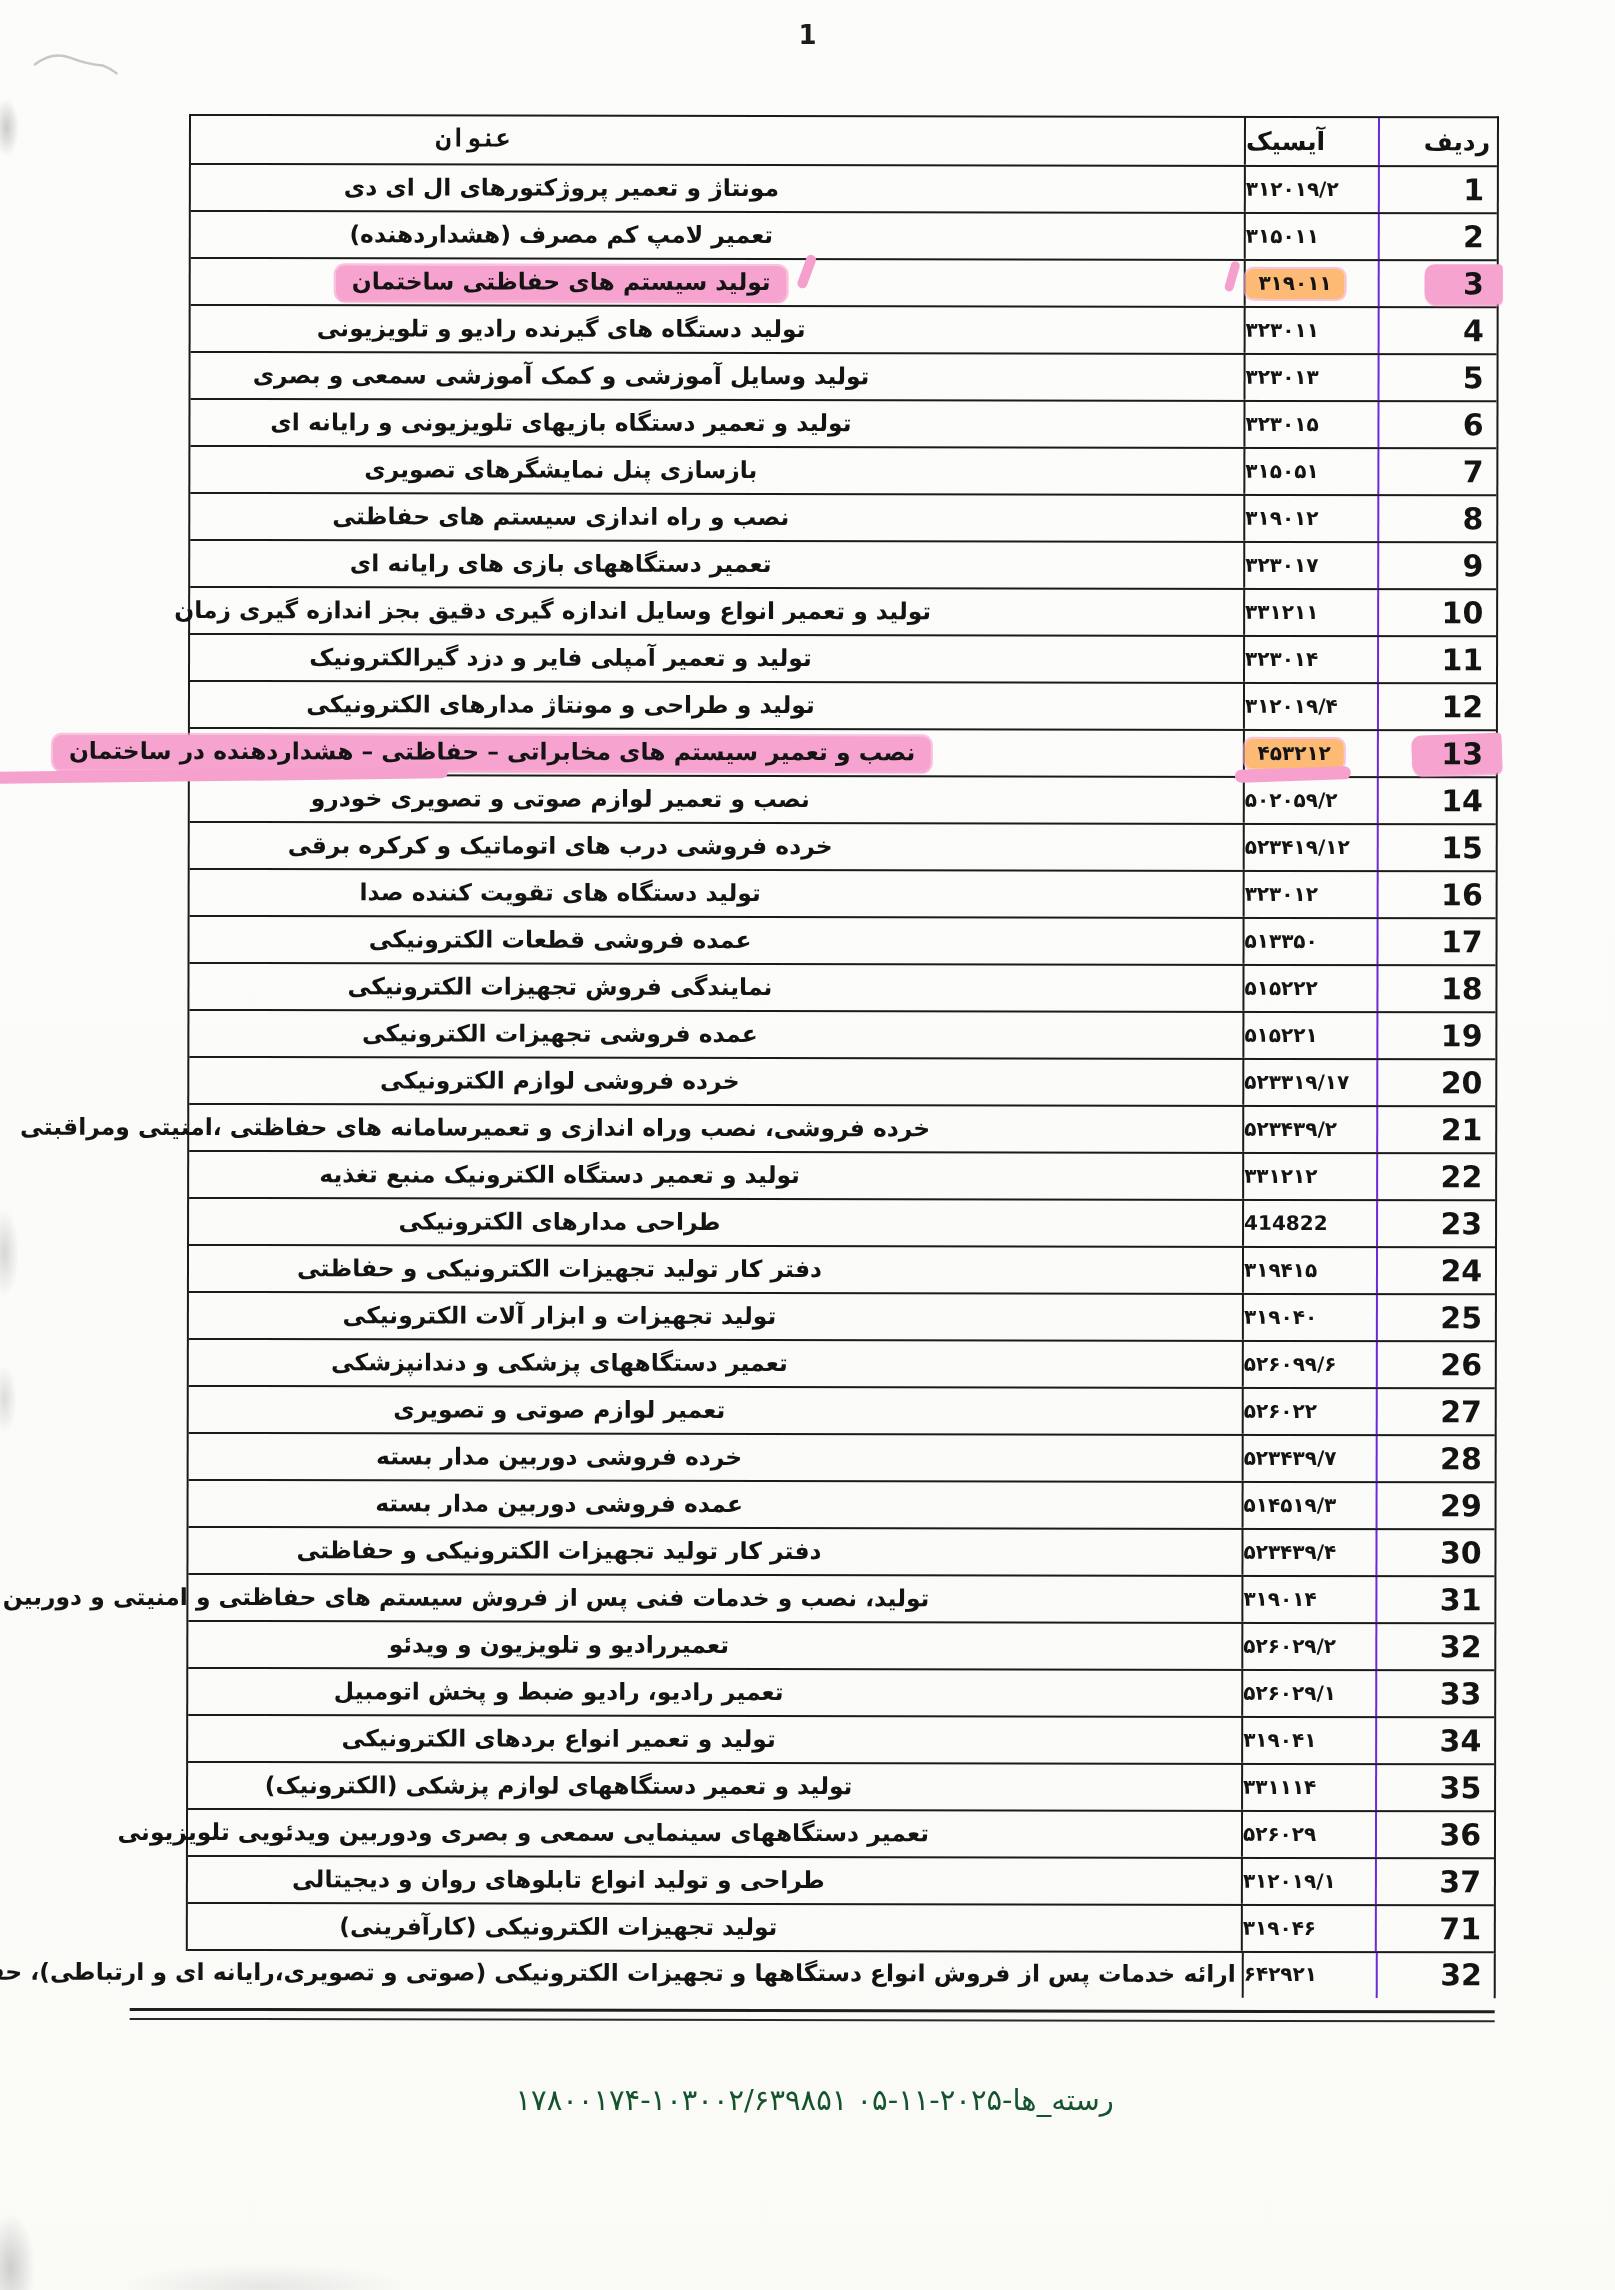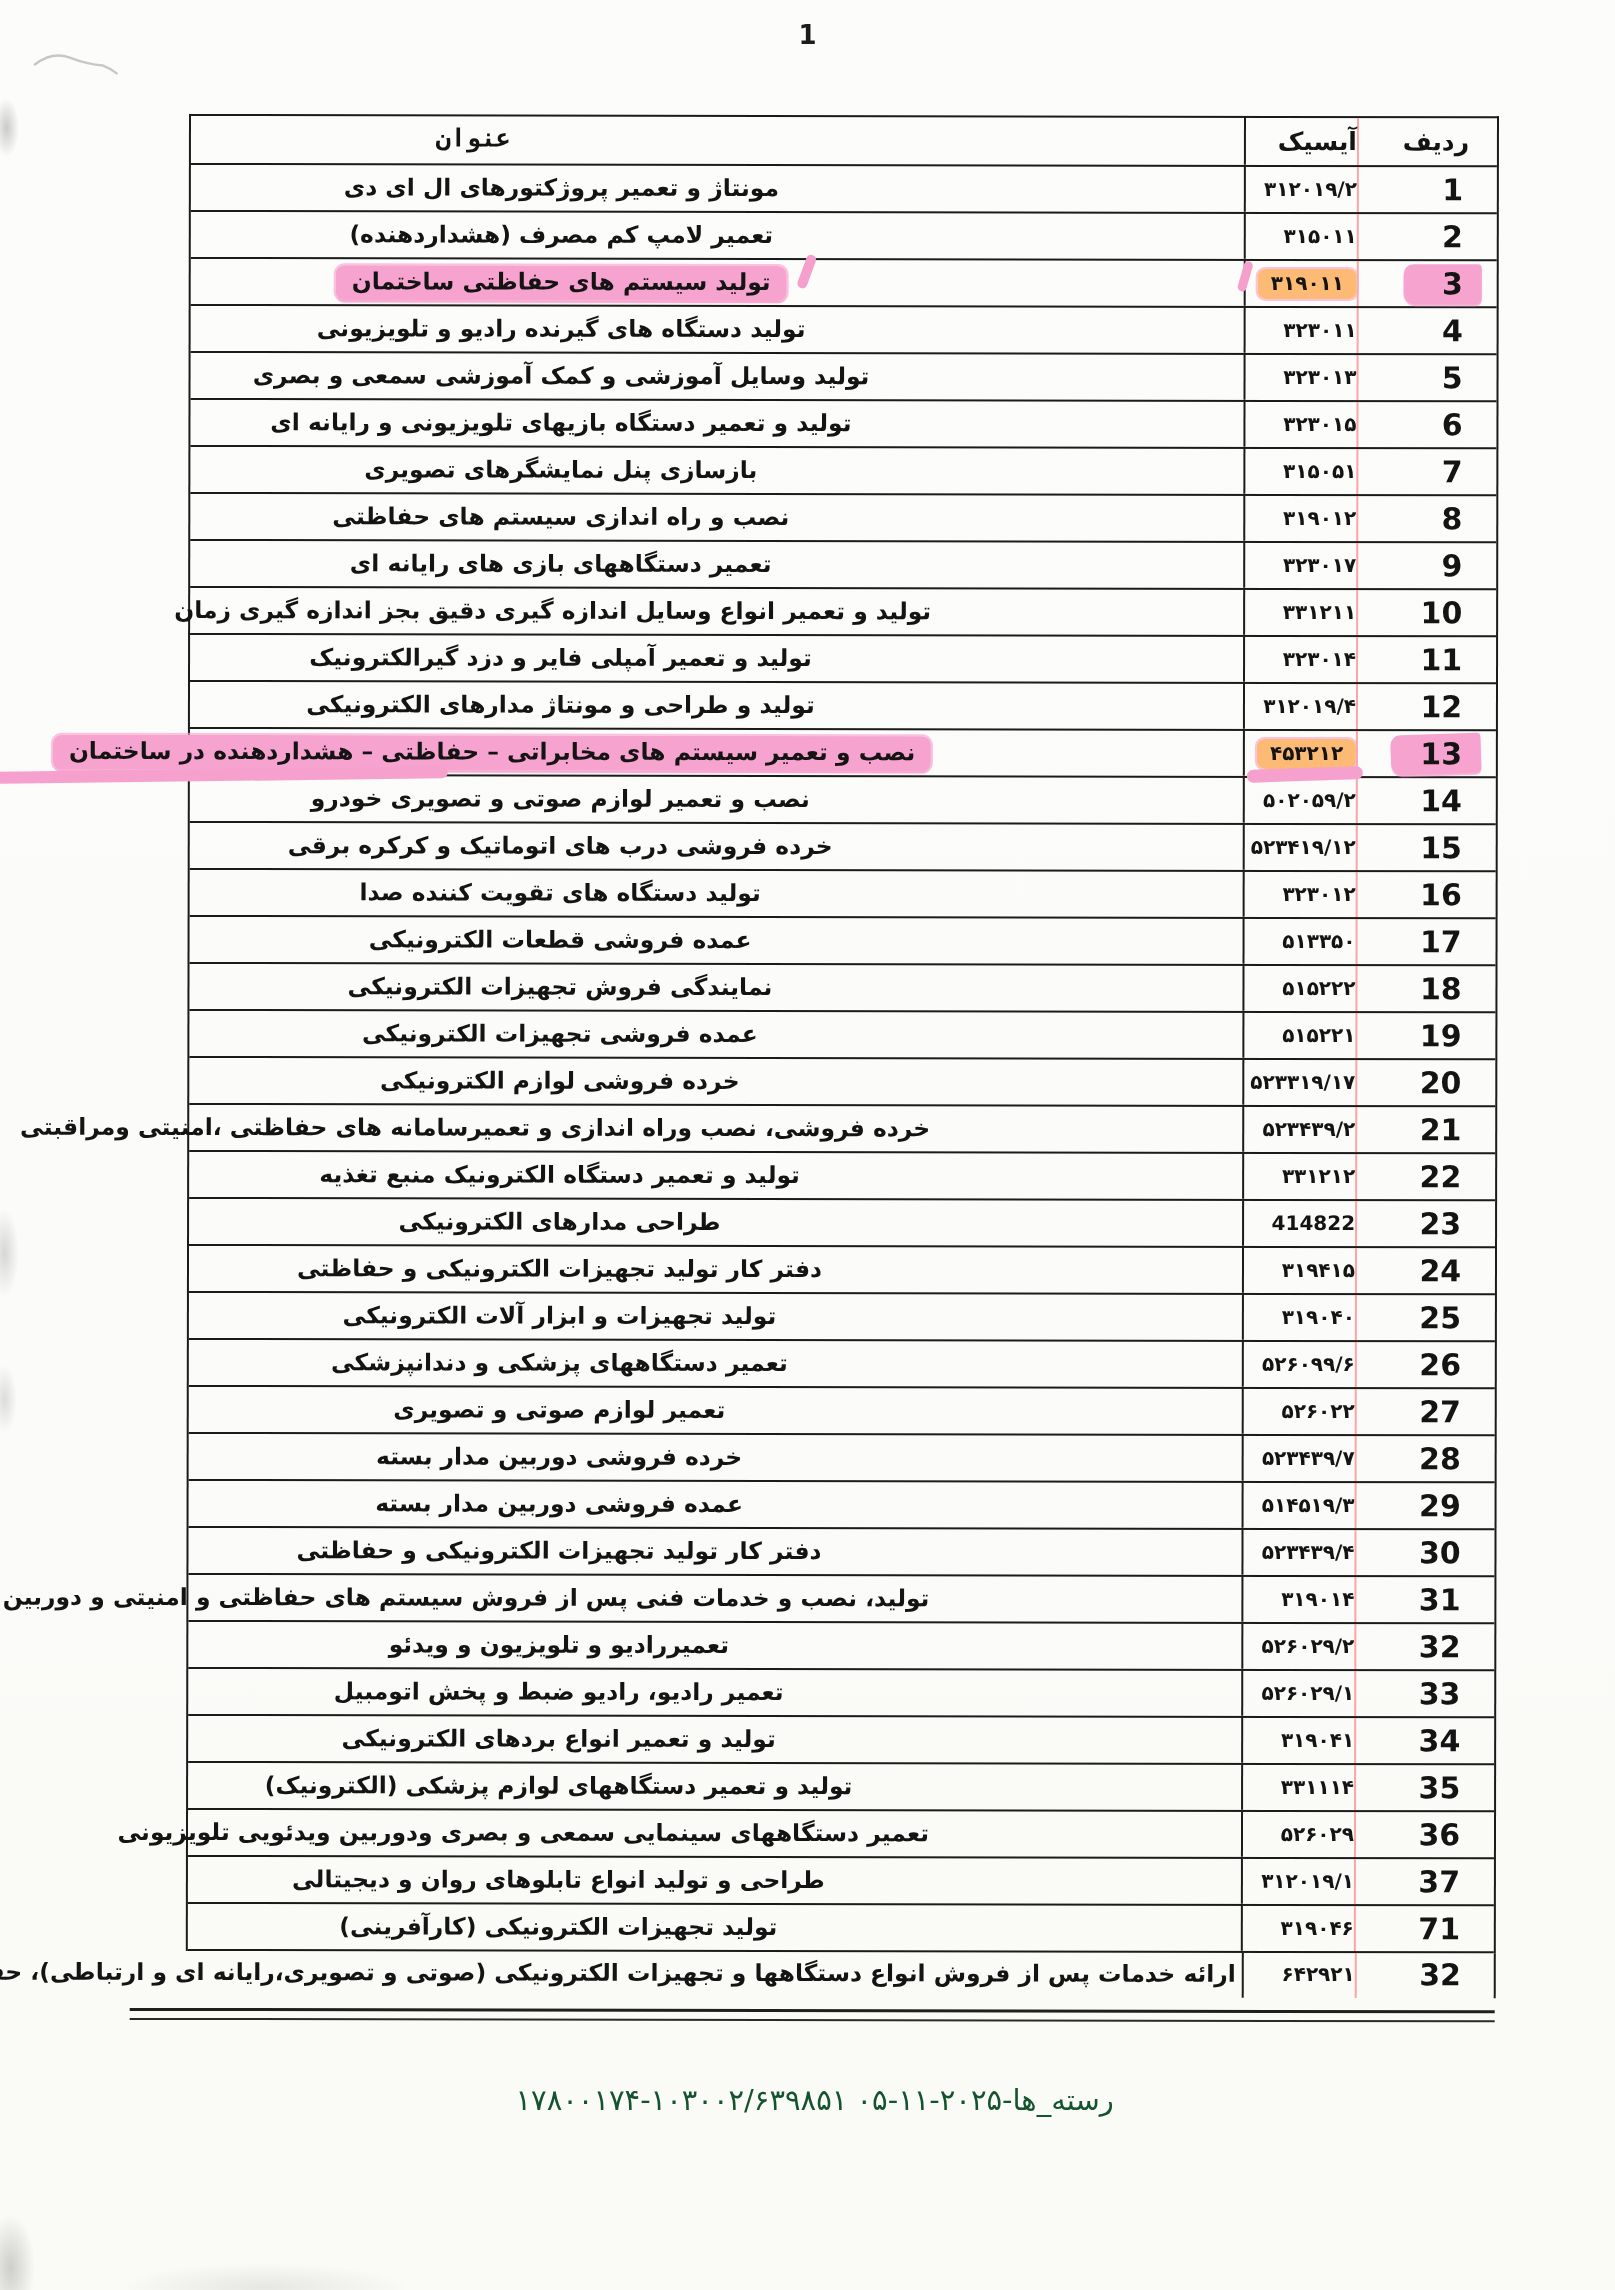--- a/index.html
+++ b/index.html
@@ -24,21 +24,21 @@
     transform:rotate(.1deg);transform-origin:0 0;}
   .tbl-main{box-sizing:border-box;width:1310px;
     border:2.9px solid #1b1b1b;border-bottom:none;background:transparent;}
   .hdr,.row{display:flex;box-sizing:border-box;}
   .hdr{height:49px;border-bottom:2px solid #1b1b1b;}
   .row{height:47px;border-bottom:2px solid #1b1b1b;}
   .tbl-main .row:last-child{border-bottom:2px solid #1b1b1b;}
   .cell{box-sizing:border-box;overflow:visible;}
   .cell-title{width:1055px;border-right:2px solid #1b1b1b;direction:rtl;
     text-align:center;padding-left:0;padding-right:312px;white-space:nowrap;}
-  .cell-code{width:113px;border-right:2px solid #fca5a5;direction:rtl;text-align:right;white-space:nowrap;}
+  .cell-code{width:134px;border-right:2px solid #6d28d9;direction:rtl;text-align:left;white-space:nowrap;}
   .cell-num{width:114px;text-align:right;padding-right:9.8px;position:relative;white-space:nowrap;}
   .hdr .cell-title{padding-right:488px;}
   .hdr .cell-num{padding-right:3.9px;}
   .t{font-size:23.4px;font-weight:bold;line-height:45px;position:relative;}
   .hdr .t{font-size:25px;line-height:47px;font-family:Liberation Mono, monospace;}
   .c{font-size:20px;font-weight:bold;line-height:45px;position:relative;}
   .hdr .c{font-size:25px;line-height:47px;}
   .n{font-size:30px;font-weight:bold;line-height:45px;position:relative;z-index:1;}
   .hdr .n{font-size:25px;line-height:47px;}
   

